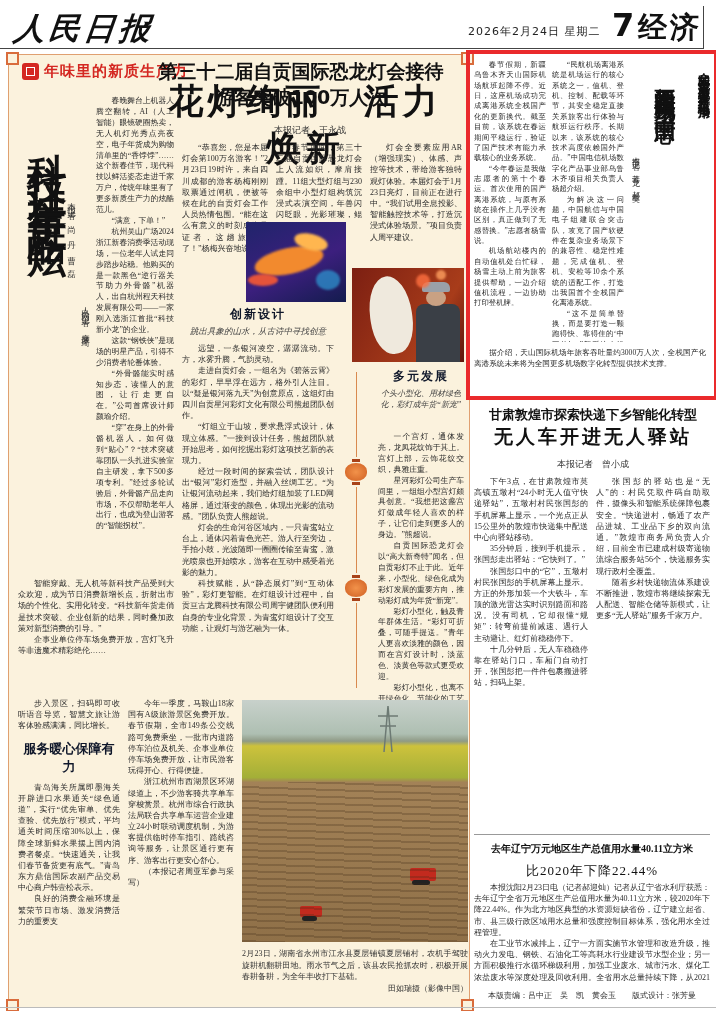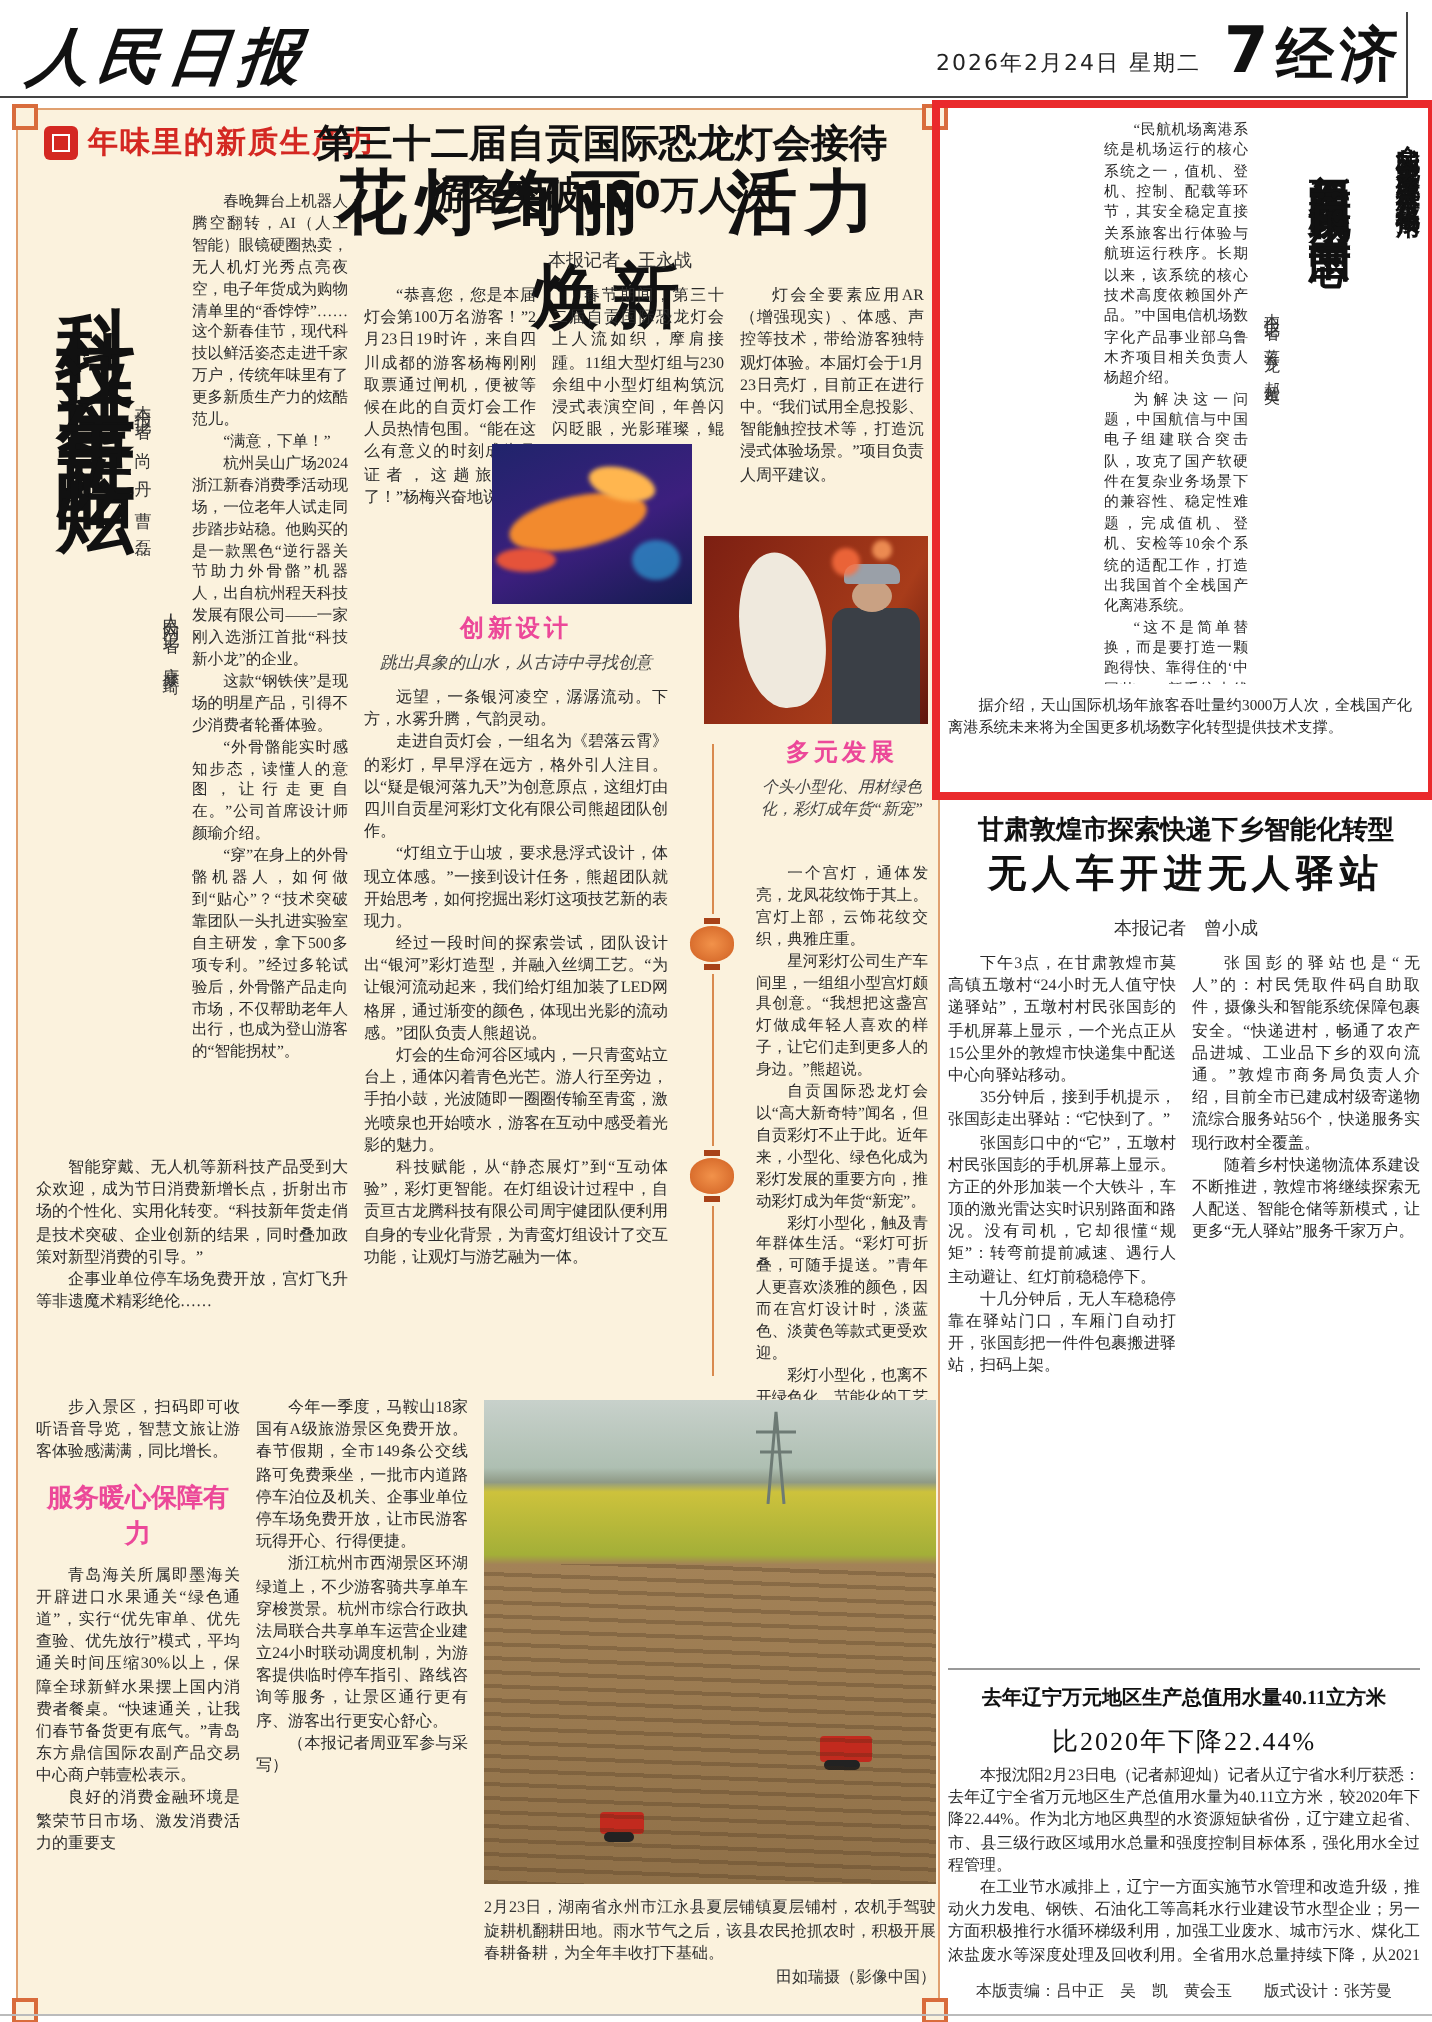--- a/index.html
+++ b/index.html
@@ -20,21 +20,21 @@
   .series-tag{left:22px;top:62px;display:flex;align-items:center;gap:5px;}
   .series-badge{width:17px;height:17px;background:#d42822;border-radius:3px;position:relative;}
   .series-badge::after{content:"";position:absolute;left:4px;top:4px;right:4px;bottom:4px;border:1.5px solid #fff;}
   .series-title{font-size:15px;font-weight:900;color:#d42822;font-family:"DejaVu Sans",sans-serif;letter-spacing:1px;}
   
   .col{overflow:hidden;font-size:8px;line-height:1.4;color:#2b2b2b;text-align:justify;}
   .col p{margin:0;text-indent:2em;}
   .vtext{writing-mode:vertical-rl;}
   .kicker{font-family:"DejaVu Sans",sans-serif;font-weight:bold;color:#111;text-align:center;}
   .byline{text-align:center;color:#333;}
-  .subhead{font-family:Liberation Mono, monospace;font-weight:bold;color:#ec4899;text-align:center;margin:0;}
+  .subhead{font-family:Liberation Mono, monospace;font-weight:bold;color:#0f172a;text-align:center;margin:0;}
   .subline{text-align:center;color:#444;font-style:italic;}
   
   .tech-headline{left:20px;top:122px;height:452px;font-size:39px;font-weight:900;color:#111;
                  letter-spacing:12px;font-family:"DejaVu Sans",sans-serif;}
   .tech-byline{left:64px;top:200px;height:270px;font-size:8.5px;color:#333;letter-spacing:3px;}
   
   .lantern-headline{font-size:35px;font-weight:900;letter-spacing:4px;text-align:center;color:#111;}
   .head-big{font-size:12px;letter-spacing:2px;}
   
   .photo{overflow:hidden;}
@@ -202,20 +202,25 @@
     <div class="furrows"></div>
   </div>
   <div class="abs caption" style="left:242px;top:948px;width:226px;">
     <span>2月23日，湖南省永州市江永县夏层铺镇夏层铺村，农机手驾驶旋耕机翻耕田地。雨水节气之后，该县农民抢抓农时，积极开展春耕备耕，为全年丰收打下基础。</span>
     <div class="credit">田如瑞摄（影像中国）</div>
   </div>
 
   <div class="abs vtext airport-kicker">全栈国产化离港系统首次在千万级机场投用</div>
   <div class="abs vtext airport-headline">新疆天山国际机场用上“中国芯”</div>
   <div class="abs vtext airport-byline">本报记者　蒋云龙　郝超英</div>
+  <div class="abs col" style="left:474px;top:60px;width:72px;height:282px;font-size:7.4px;">
+      <p>春节假期，新疆乌鲁木齐天山国际机场航班起降不停。近日，这座机场成功完成离港系统全栈国产化的更新换代。截至目前，该系统在春运期间平稳运行，验证了国产技术有能力承载核心的业务系统。</p>
+      <p>“今年春运是我做志愿者的第十个春运。首次使用的国产离港系统，与原有系统在操作上几乎没有区别，真正做到了无感替换。”志愿者杨雪说。</p>
+      <p>机场航站楼内的自动值机处台忙碌，杨雪主动上前为旅客提供帮助，一边介绍值机流程，一边协助打印登机牌。</p>
+    </div>
   <div class="abs col" style="left:552px;top:60px;width:72px;height:282px;font-size:7.4px;">
       <p>“民航机场离港系统是机场运行的核心系统之一，值机、登机、控制、配载等环节，其安全稳定直接关系旅客出行体验与航班运行秩序。长期以来，该系统的核心技术高度依赖国外产品。”中国电信机场数字化产品事业部乌鲁木齐项目相关负责人杨超介绍。</p>
       <p>为解决这一问题，中国航信与中国电子组建联合突击队，攻克了国产软硬件在复杂业务场景下的兼容性、稳定性难题，完成值机、登机、安检等10余个系统的适配工作，打造出我国首个全栈国产化离港系统。</p>
       <p>“这不是简单替换，而是要打造一颗跑得快、靠得住的‘中国芯’。”新系统上线后，值机办理效率整体提升10%，人脸识别准确率提升20%。春运期间，天山国际机场累计完成旅客吞吐量305万人次，较去年同期增长4.4%。“我们将用好这套离港系统，为旅客平安、便捷、高效出行保驾护航。”</p>
     </div>
   <div class="abs col" style="left:474px;top:348px;width:232px;height:34px;font-size:7.6px;">
       <p>据介绍，天山国际机场年旅客吞吐量约3000万人次，全栈国产化离港系统未来将为全国更多机场数字化转型提供技术支撑。</p>
     </div>
 
   <div class="abs highlight-box"></div>

